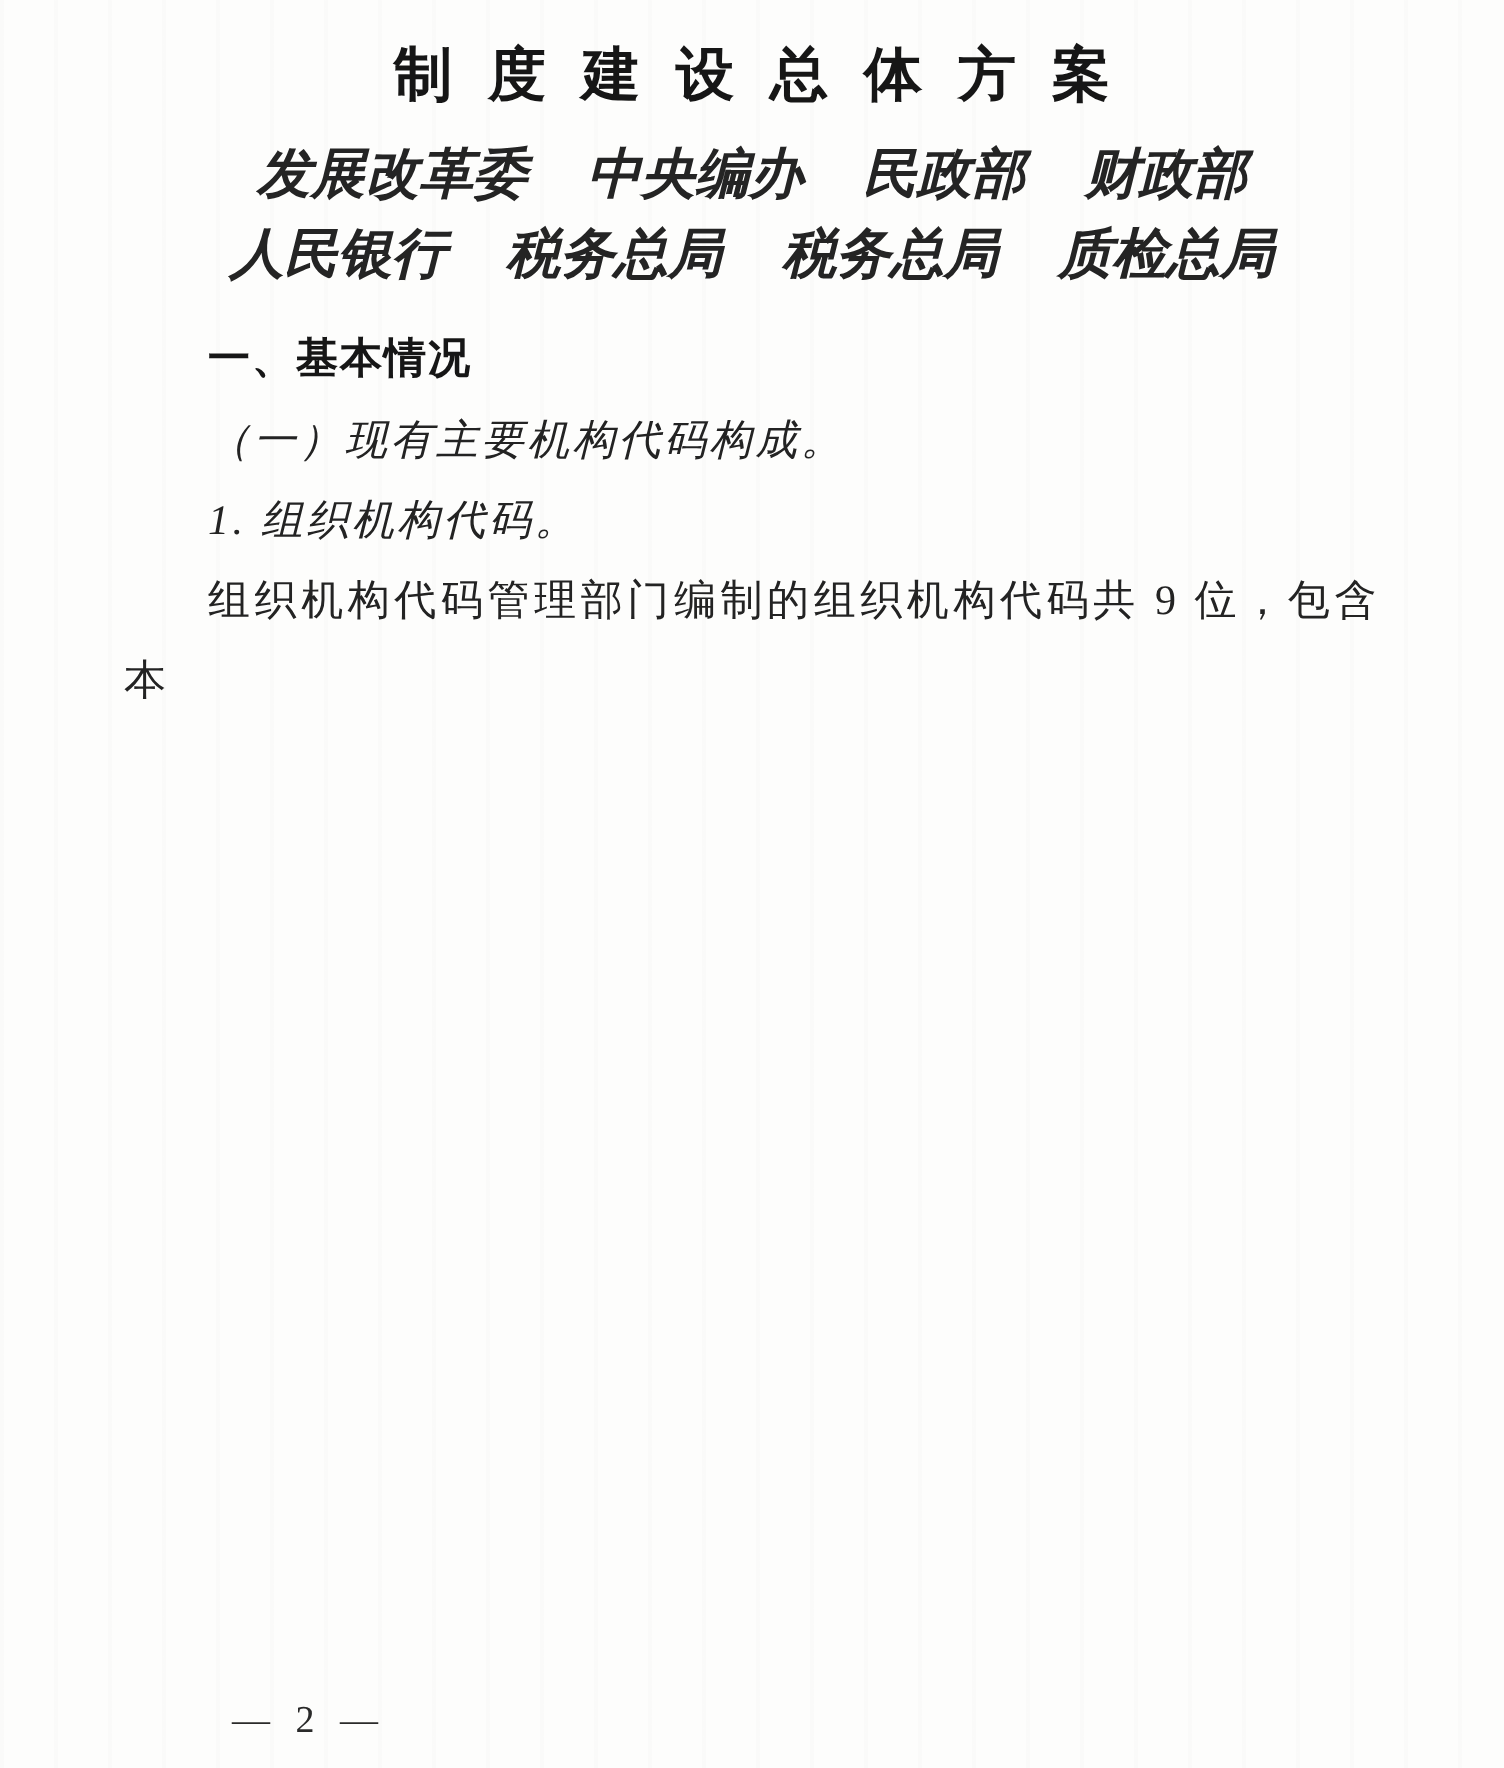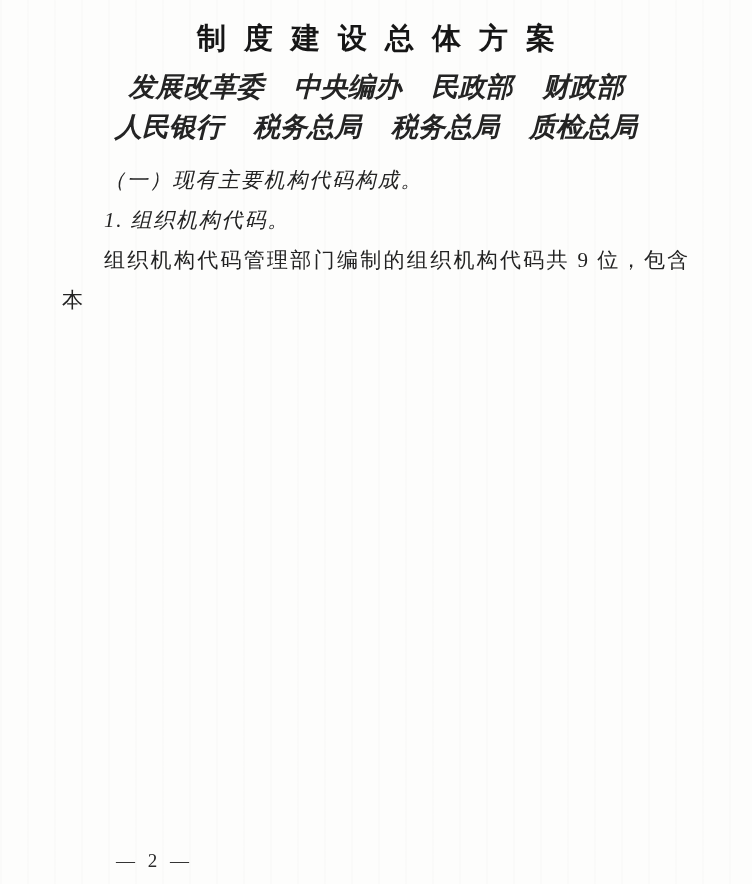--- a/index.html
+++ b/index.html
@@ -99,20 +99,21 @@
     </div>
 
     <div class="agency-row r2">
       <span>人民银行</span>
       <span>税务总局</span>
       <span>税务总局</span>
       <span>质检总局</span>
     </div>
 
     <div class="bodytext">
+      <p class="h-hei">一、基本情况</p>
       <p class="h-kai">（一）现有主要机构代码构成。</p>
       <p class="h-kai">1. 组织机构代码。</p>
       <p>组织机构代码管理部门编制的组织机构代码共 9 位，包含本</p>
     </div>
 
   </div>
 
   <div class="page-footer">— 2 —</div>
 </div>
 

